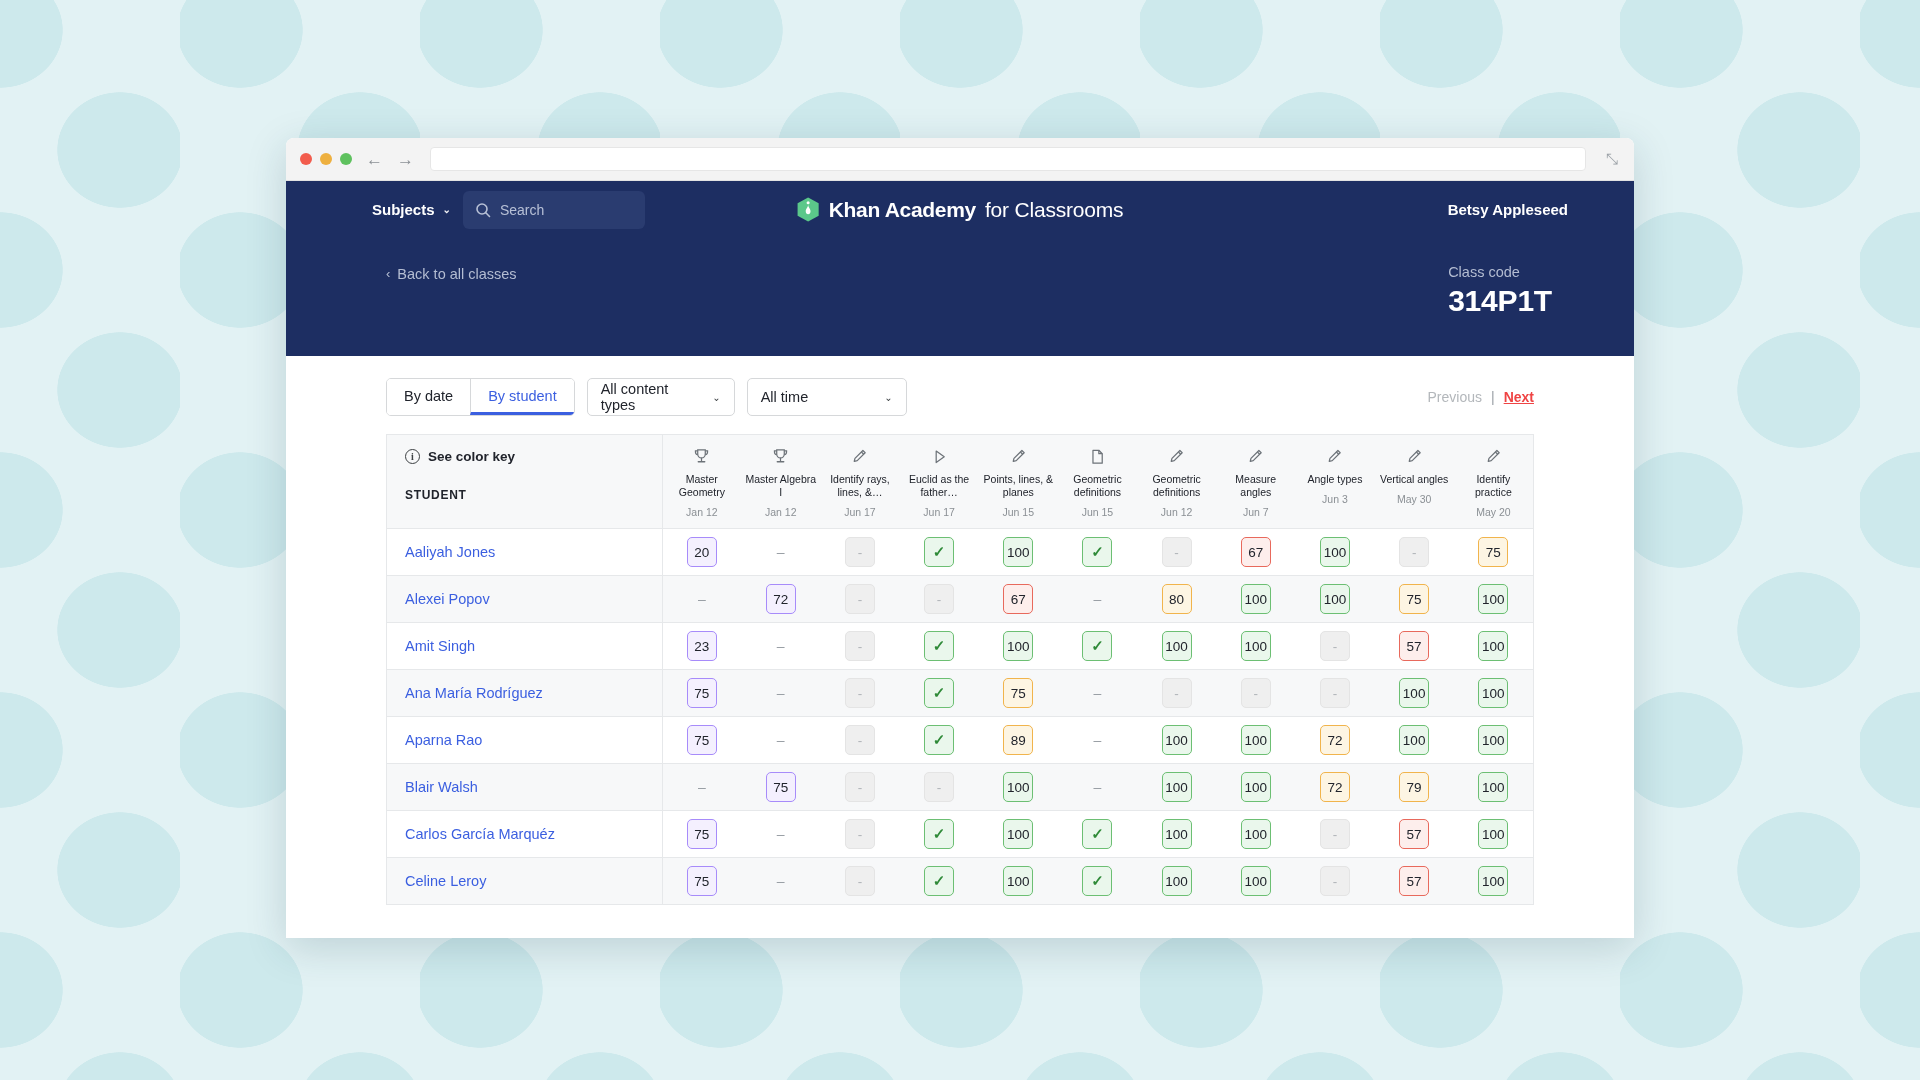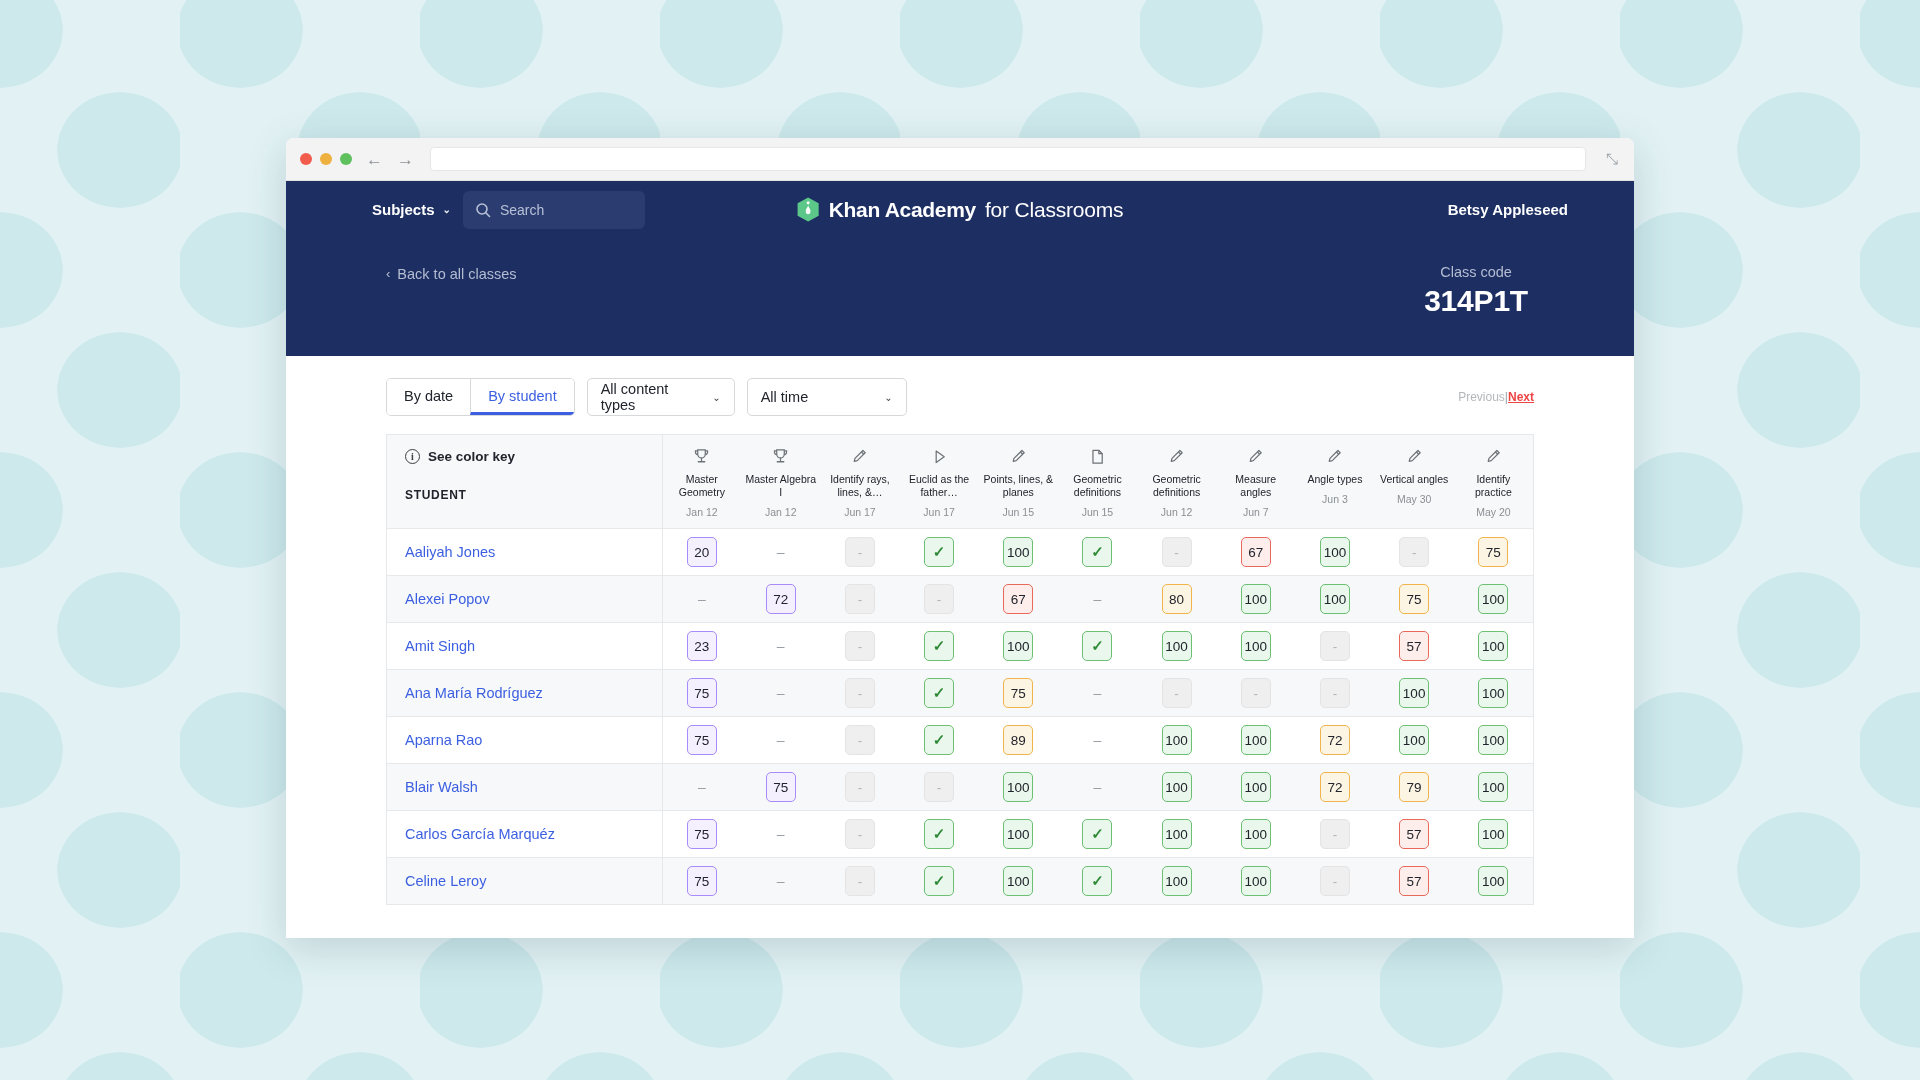--- a/index.html
+++ b/index.html
@@ -140,23 +140,23 @@
   .class-title {
     color: #ffffff;
     font-size: 31px;
     font-weight: 700;
     margin-top: 9px;
     margin-left: 36px;
     letter-spacing: -.3px;
   }
   .class-code-block {
     position: absolute;
-    right: 106px;
+    right: 82px;
     top: 26px;
-    text-align: center;
+    text-align: left;
   }
   .cc-label { color: #b4bdd2; font-size: 14.5px; }
   .cc-value { color: #ffffff; font-size: 30px; font-weight: 700; margin-top: 4px; letter-spacing: -.2px; }
 
   
   .tabs-bar {
     background: #fff;
     border-bottom: 1px solid #e4e6e8;
     padding-left: 100px;
     display: flex;
@@ -218,21 +218,22 @@
     gap: 28px;
   }
   #content-type-select { width: 148px; }
   #time-select { width: 160px; }
   .select .chev2 { font-size: 10px; color: #3c4043; }
 
   .pager {
     margin-left: auto;
     display: flex;
     align-items: flex-end;
-    font-size: 12px;
+    gap: 9px;
+    font-size: 14px;
   }
   .pager .prev { color: #b3b7bb; cursor: default; }
   .pager .sep { color: #9aa0a6; }
   .pager .next { color: #ef4444; font-weight: 700; cursor: pointer; text-decoration: underline; }
 
   
   .table-wrap {
     margin: 0 100px;
     border: 1px solid #e6e8ea;
     border-bottom: none;

